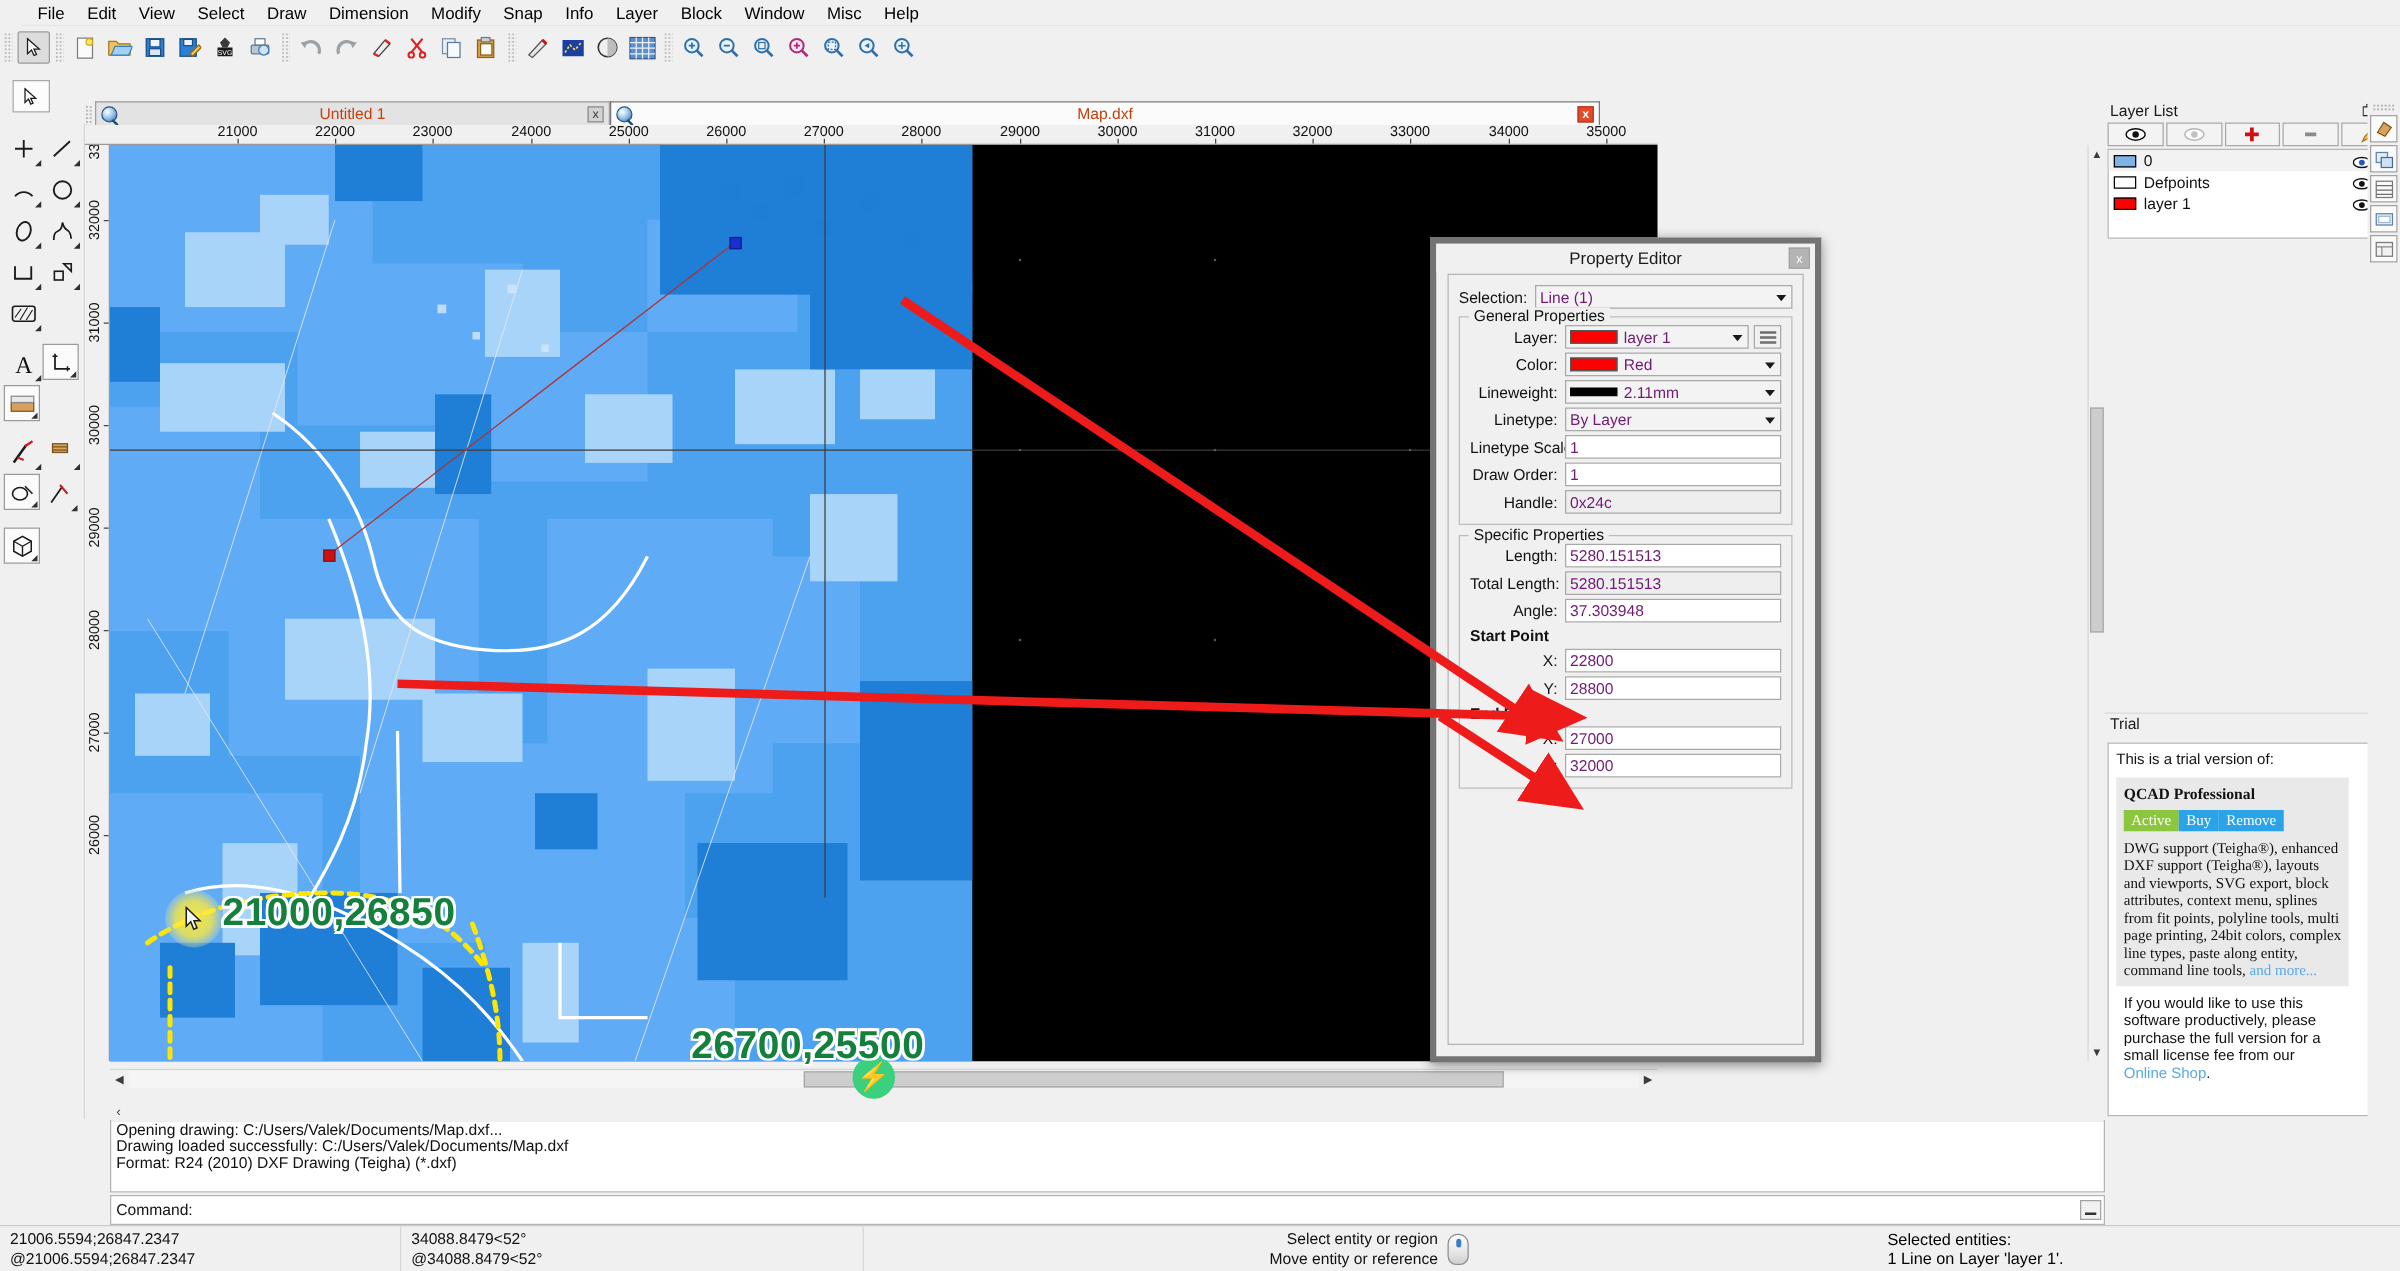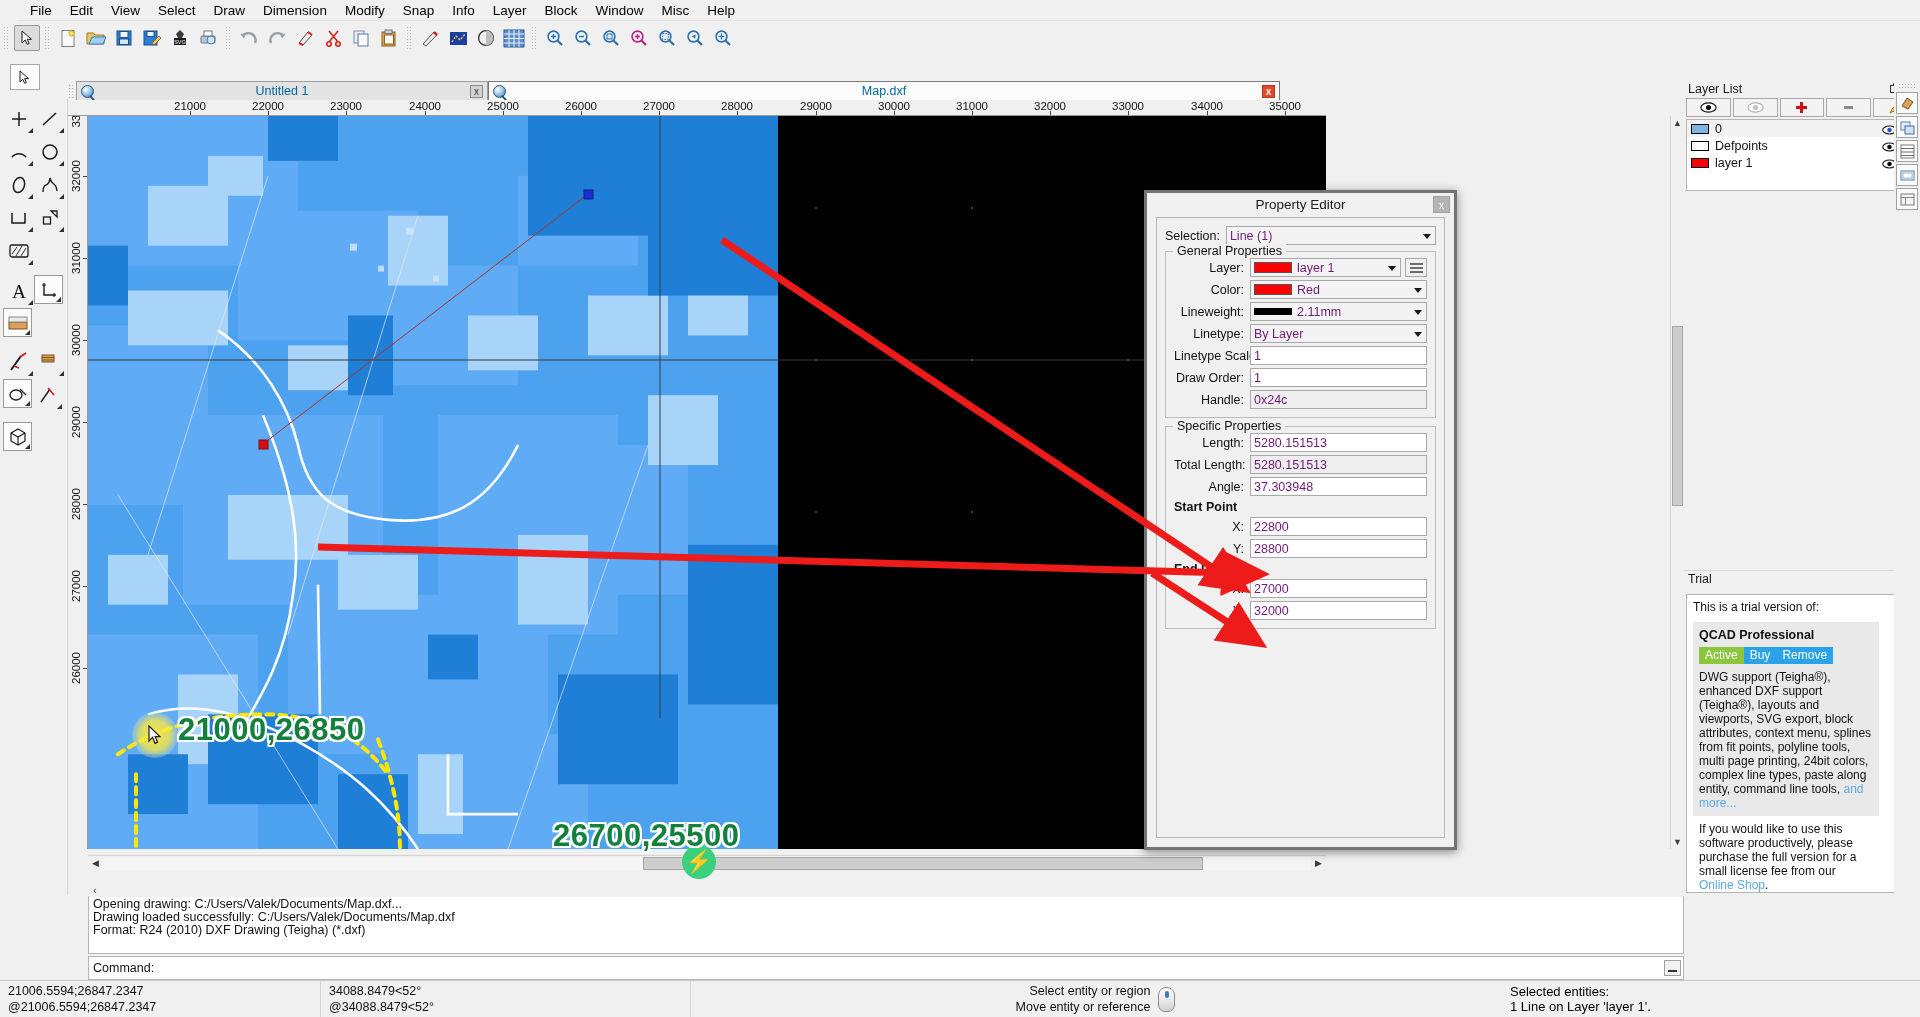--- a/index.html
+++ b/index.html
@@ -79,21 +79,21 @@
     background-size: 3px 3px;
   }
   .tab {
     height: 19px; display: flex; align-items: center;
     border: 1px solid #9e9e9e; border-bottom: none;
     position: relative; padding: 0 4px; cursor: default;
   }
   .tab.inactive { background: #e3e3e3; width: 412px; }
   .tab.active   { background: #fbfbfb; width: 792px; border-color: #7a7a7a; }
   .tab .tlabel {
-    flex: 1; text-align: center; font-size: 12.5px; color: #0369a1;
+    flex: 1; text-align: center; font-size: 12.5px; color: #c2410c;
   }
   .tab .tclose {
     width: 13px; height: 13px; font-size: 10px; line-height: 11px; text-align: center;
     border: 1px solid #8a8a8a; background: #d2d2d2; color: #333; cursor: default;
   }
   .tab.active .tclose { background: #e44a2a; border-color: #b5361c; color: #fff; font-weight: bold;}
   .qicon {
     width: 13px; height: 13px; border-radius: 50%;
     background: radial-gradient(circle at 35% 32%, #fff 0%, #a9d0ef 40%, #2c6fa8 100%);
     border: 1px solid #24557f; position: relative;
@@ -147,21 +147,21 @@
   }
   .vsc-thumb { position: absolute; left: 1px; width: 11px; background: #cdcdcd; border: 1px solid #a6a6a6; }
   .zoombox {
     position: absolute; right: 16px; bottom: 147px; width: 92px; height: 15px;
     font-size: 11.5px; color: #111; text-align: center; line-height: 15px; background: #f0f0f0;
   }
 
   
   .propwin {
     position: absolute; left: 1144px; top: 190px; width: 313px; height: 660px;
-    background: #f0f0f0; border: 3px solid #737373;
+    background: #f0f0f0; border: 5px solid #737373;
     box-shadow: 0 2px 9px rgba(0,0,0,.45); z-index: 30;
   }
   .prop-title {
     height: 23px; display: flex; align-items: center; justify-content: center;
     position: relative; font-size: 13.5px; color: #1a1a1a; background: #f0f0f0;
   }
   .prop-x {
     position: absolute; right: 4px; top: 3px; width: 17px; height: 17px;
     background: #b4b4b4; color: #fff; font-size: 10px; line-height: 17px; text-align: center;
     border: 1px solid #a2a2a2; cursor: default;
@@ -241,21 +241,21 @@
   .trial-title {
     height: 17px; display: flex; align-items: center; padding: 0 4px;
     font-size: 12.5px; color: #1a1a1a; border-top: 1px solid #d9d9d9;
   }
   .trial-body {
     position: absolute; left: 2px; right: 2px; top: 24px; bottom: 2px;
     border: 1px solid #b5b5b5; background: #fff; overflow: hidden;
   }
   .trial-inner { padding: 5px 6px; width: 198px; }
   .trial-lead { font-size: 12px; color: #111; margin-bottom: 8px; }
-  .trial-card { background: #e9e9e9; padding: 6px; }
+  .trial-card { background: #e9e9e9; padding: 6px; font-family: Liberation Serif, serif; }
   .trial-prod { font-weight: bold; font-size: 12.5px; color: #111; margin-bottom: 5px; }
   .trial-btns { display: flex; margin-bottom: 6px; }
   .tbtn { height: 17px; padding: 0 6px; font-size: 12px; color: #fff; line-height: 17px; cursor: default; }
   .tbtn.active { background: #8cc63e; }
   .tbtn.buy, .tbtn.remove { background: #2aa3e8; }
   .trial-desc { font-size: 12px; color: #111; line-height: 14px; }
   .lnk { color: #5aa9e6; }
   .trial-foot { font-size: 12px; color: #111; line-height: 14px; padding: 6px; }
   .trial-scroll {
     position: absolute; right: 0; top: 0; bottom: 0; width: 14px; background: #f0f0f0;

